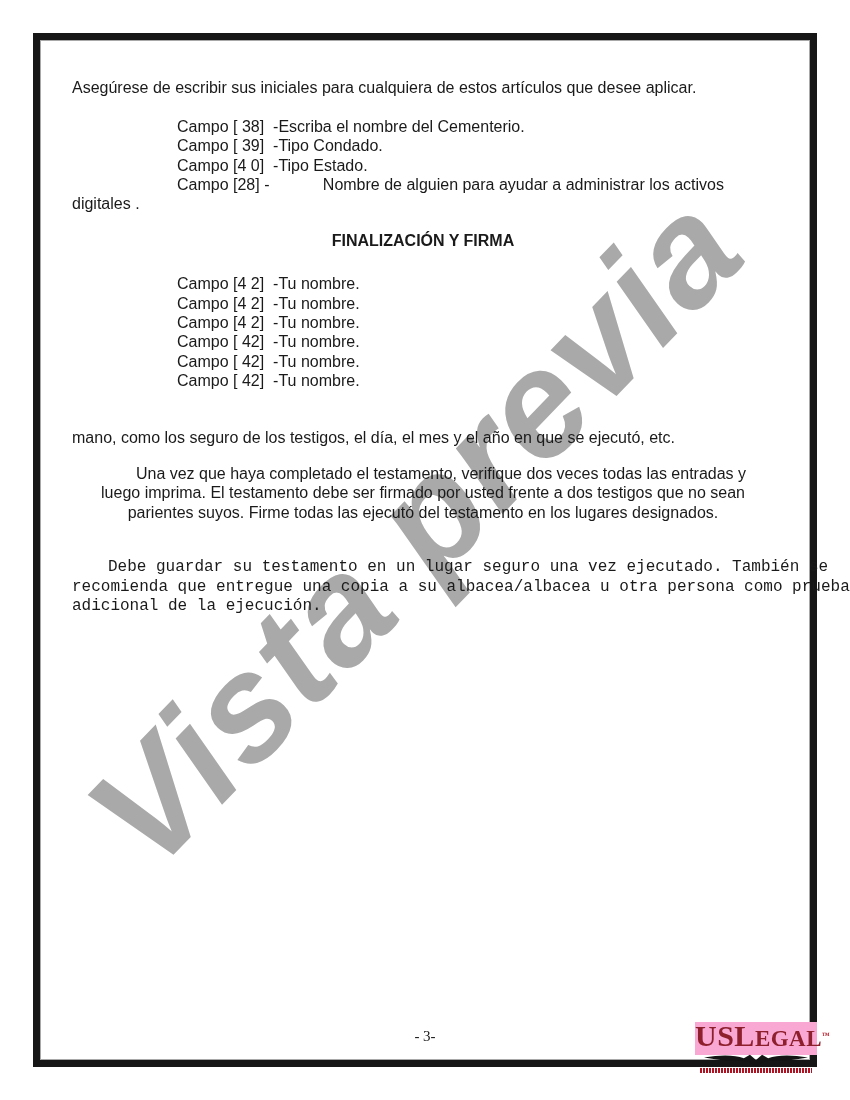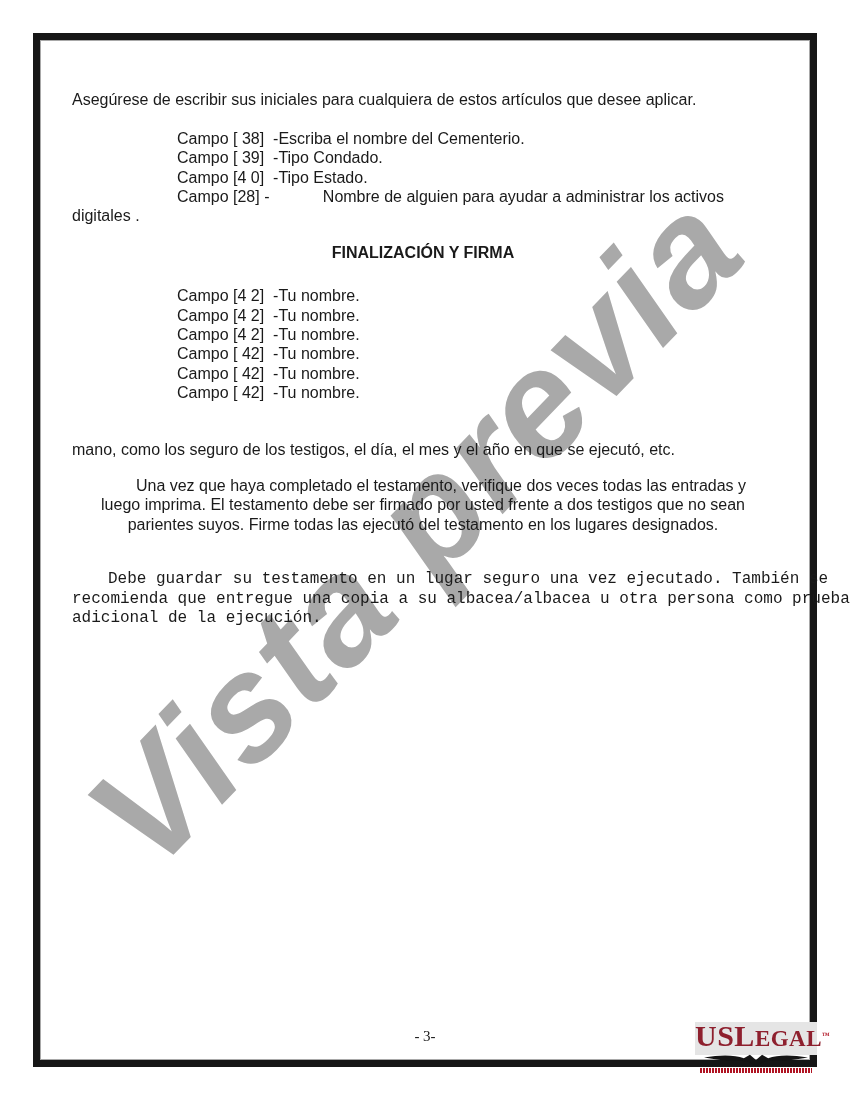--- a/index.html
+++ b/index.html
@@ -37,21 +37,21 @@
     font-size: 150px;
     letter-spacing: 2px;
     white-space: nowrap;
     color: #a9a9a9;
     z-index: 0;
     user-select: none;
   }
   .content {
     position: relative;
     z-index: 1;
-    padding: 50px 36px 0 32px;
+    padding: 38px 36px 0 32px;
     font-size: 16px;
     line-height: 19.4px;
   }
   .line, .campo-line { white-space: pre; }
   .intro { margin: 0; }
   .campo-list { margin: 19.4px 0 0 105px; }
   .campo-list.signature { margin-top: 24px; }
   .overflow-line { margin: 0; }
   .doc-heading {
     margin: 17px 0 0 0;
@@ -85,21 +85,21 @@
     z-index: 3;
     text-align: center;
     background: transparent;
   }
   .logo-text {
     font-family: "Liberation Serif", "DejaVu Serif", serif;
     font-weight: bold;
     color: #8e202e;
     line-height: 28px;
     white-space: nowrap;
-    background: #e5e5e5;
+    background: #f9a8d4;
   }
   .logo-text .lg { font-size: 30px; letter-spacing: 0.5px; }
   .logo-text .sm { font-size: 23px; letter-spacing: 0.5px; }
   .logo-text .tm { font-size: 8px; vertical-align: top; color: #b01423; }
   .logo-eagle { display: block; margin: -2px auto 0 auto; }
   .logo-tagline-bar {
     margin: 1px auto 0 auto;
     width: 112px;
     height: 5px;
     background: repeating-linear-gradient(90deg, #b01423 0 2px, rgba(255,255,255,0) 2px 3px);

